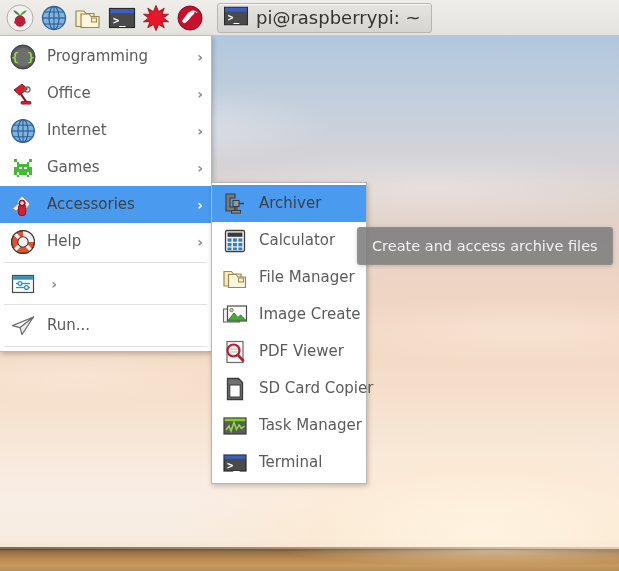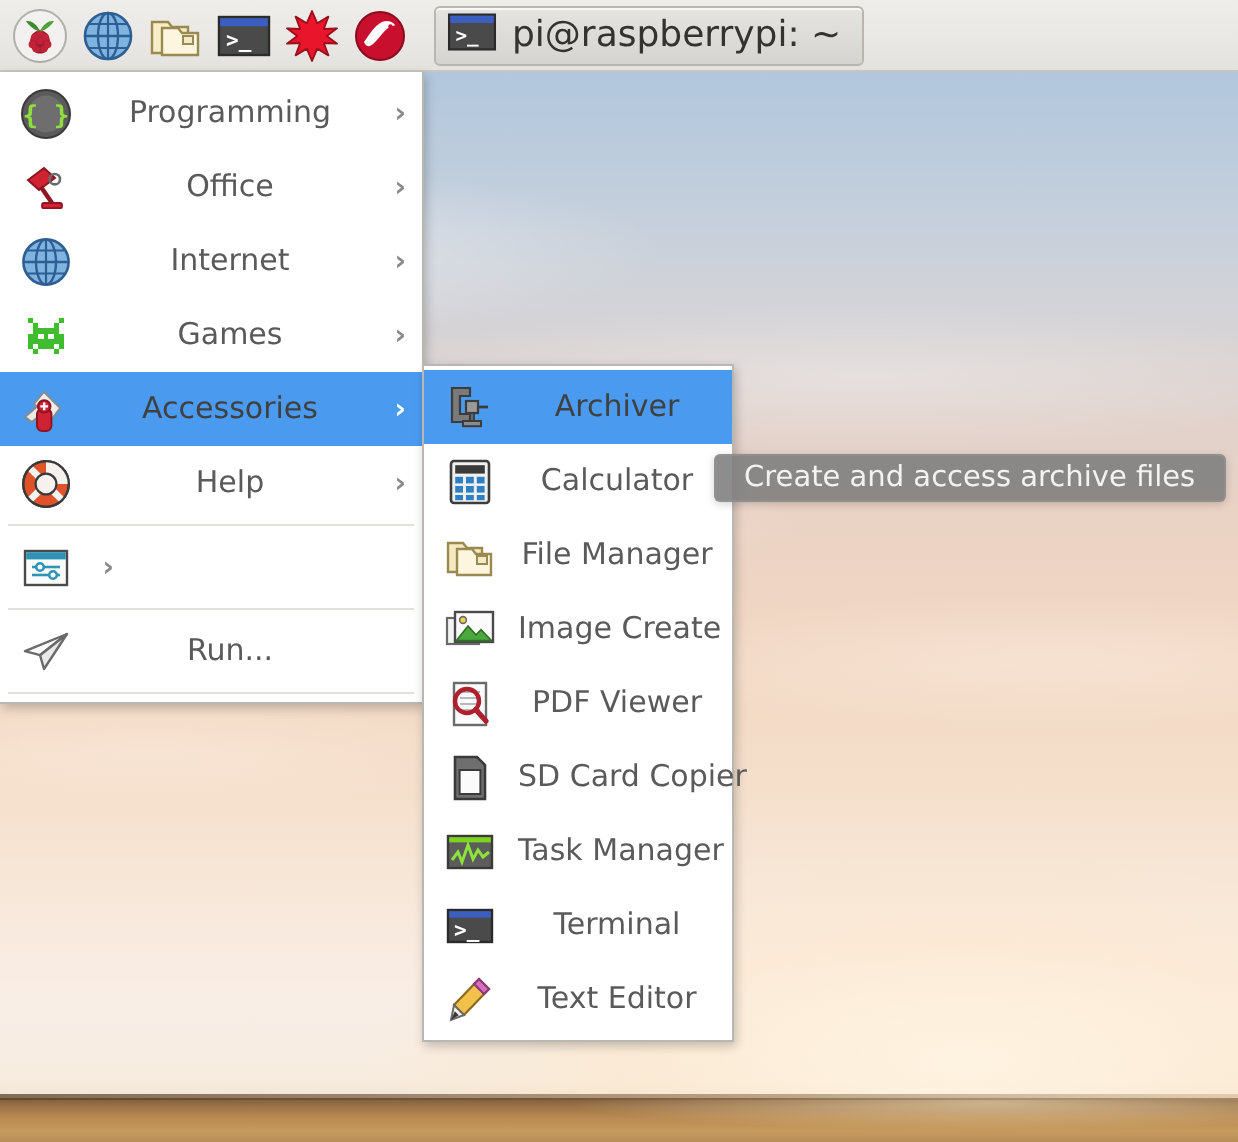--- a/index.html
+++ b/index.html
@@ -158,21 +158,20 @@
     align-items: center;
     justify-content: center;
   }
   .menu-item .mi-icon svg { display: block; }
   .menu-item .mi-label {
     font-size: 15px;
     color: #5a5a5a;
     white-space: nowrap;
     flex: 1 1 auto;
     line-height: 1;
-    text-align: center;
   }
   .menu-item.selected .mi-label { color: #404040; }
 
   .mi-arrow {
     flex: 0 0 auto;
     width: 10px;
     font-size: 14px;
     color: #8a8a8a;
     line-height: 1;
     text-align: right;
@@ -184,21 +183,21 @@
     height: 1px;
     background: #e2e0dd;
     margin: 2px 4px;
   }
 
   
   #tooltip {
     position: absolute;
     left: 357px;
     top: 227px;
-    height: 24px;
+    height: 38px;
     display: flex;
     align-items: center;
     padding: 0 14px;
     background: rgba(125,125,125,0.88);
     border: 1px solid rgba(150,150,150,0.55);
     border-radius: 3px;
     box-sizing: border-box;
     box-shadow: 0 1px 4px rgba(0,0,0,0.18);
   }
   #tooltip .tip-text {
@@ -524,30 +523,19 @@
       <span class="mi-icon">
         <svg width="26" height="26" viewBox="0 0 26 26">
           <rect x="2" y="5" width="22" height="16" fill="#4a4a4a" stroke="#2b2b2b" stroke-width="1.2"></rect>
           <rect x="2.6" y="5.6" width="20.8" height="3.2" fill="#3b5fc0"></rect>
           <text x="5" y="18.5" font-family="DejaVu Sans Mono, monospace" font-size="10.5" font-weight="bold" fill="#ffffff">&gt;_</text>
         </svg>
       </span>
       <span class="mi-label">Terminal</span>
     </div>
 
-    <div class="menu-item">
-      <span class="mi-icon">
-        <svg width="26" height="26" viewBox="0 0 26 26">
-          <path d="M17.5 2.5 L22.5 7.5 L10 20.5 L5 15.5 Z" fill="#f2c14b" stroke="#8a6a1f" stroke-width="1.1"></path>
-          <path d="M17.5 2.5 L22.5 7.5 L20 10 L15 5 Z" fill="#d86fc4" stroke="#8a3a78" stroke-width="1.1"></path>
-          <path d="M5 15.5 L10 20.5 L3.5 23 Z" fill="#f7f3e6" stroke="#6a6a6a" stroke-width="1"></path>
-          <path d="M3.5 23 L5.4 18.6 L7.4 20.6 Z" fill="#3a3a3a"></path>
-        </svg>
-      </span>
-      <span class="mi-label">Text Editor</span>
-    </div>
   </div>
 
   <div id="tooltip">
     <span class="tip-text">Create and access archive files</span>
   </div>
 
 </div>
 
 </body></html>

